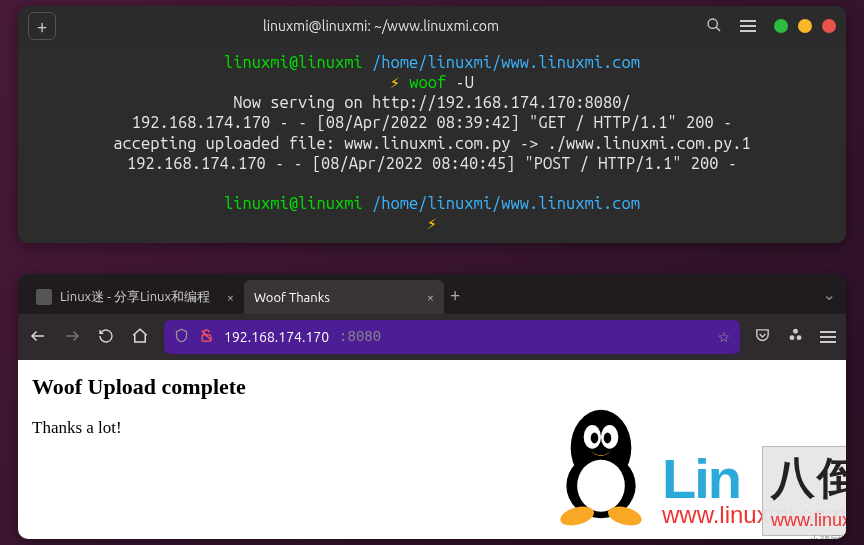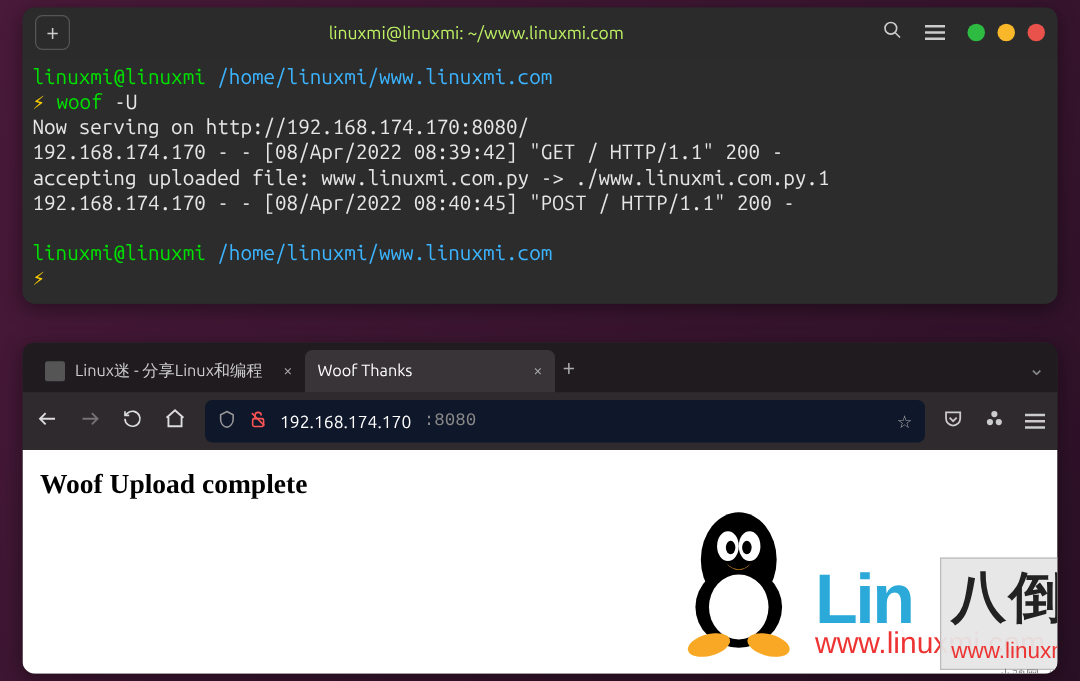--- a/index.html
+++ b/index.html
@@ -29,38 +29,39 @@
     padding: 0 10px;
     gap: 8px;
   }
   .tab-plus {
     width: 28px; height: 28px;
     border: 1px solid #555;
     border-radius: 6px;
     display: flex; align-items: center; justify-content: center;
     color: #ccc; font-size: 18px;
   }
-  .term-title { flex: 1; text-align: center; color: #bef264; font-size: 14px; }
+  .term-title { flex: 1; text-align: center; color: #e5e5e5; font-size: 14px; }
   .win-icons { display: flex; gap: 10px; align-items: center; }
   .circle { width: 14px; height: 14px; border-radius: 50%; }
   .c-min { background: #2dbb41; }
   .c-max { background: #f8b82a; }
   .c-close { background: #e9524a; }
   .search-icon { color: #ccc; margin-right: 8px; }
   .menu-icon { color: #ccc; margin-right: 8px; display: flex; flex-direction: column; gap: 3px; }
   .menu-icon span { width: 16px; height: 2px; background: #ccc; }
 
   .term-body {
     font-family: "Ubuntu Mono", Consolas, monospace;
     font-size: 16.5px;
     line-height: 1.22;
     color: #e6e6e6;
     padding: 6px 8px 10px 8px;
     white-space: pre;
     background: #2c2c2c;
+    text-align: center;
   }
   .t-green { color: #00e000; }
   .t-yellow { color: #ffcc00; }
   .t-blue { color: #3cb4ff; }
 
   
   .browser {
     position: absolute;
     top: 274px; left: 18px; right: 18px; bottom: 6px;
     background: #2e2a2e;
@@ -98,21 +99,21 @@
     background: #2e2a2e;
     height: 46px;
     padding: 0 10px;
     gap: 14px;
   }
   .nav-btn { color: #ddd; width: 20px; text-align: center; }
   .urlbar {
     flex: 1;
     display: flex;
     align-items: center;
-    background: #0f172a;
+    background: #4c1d95;
     border-radius: 6px;
     height: 34px;
     padding: 0 10px;
     gap: 10px;
     color: #ddd;
     font-size: 14px;
   }
   .shield { color: #999; }
   .lock-red { color: #ff5555; }
   .url-host { color: #fff; }
@@ -126,21 +127,21 @@
     background: #fff;
     padding: 14px 14px;
     position: relative;
     overflow: hidden;
   }
   .page h1 { font-family: Georgia, serif; font-size: 22px; font-weight: 700; margin-bottom: 18px; }
   .page p { font-family: Georgia, serif; font-size: 17px; }
 
   .watermark {
     position: absolute;
-    right: 10px; bottom: 10px;
+    right: 0; bottom: 10px;
     display: flex;
     align-items: flex-end;
     gap: 6px;
   }
   .tux {
     width: 110px; height: 130px;
     position: relative;
   }
   .tux svg { width: 100%; height: 100%; }
   .wm-text { position: relative; }
@@ -265,20 +266,21 @@
       <span class="menu-icon">
           <span></span>
           <span></span>
           <span></span>
         </span>
     </div>
   </div>
 
   <div class="page">
     <h1>Woof Upload complete</h1>
+    <p>Thanks a lot!</p>
 
     <div class="watermark">
       <div class="tux">
         <svg viewBox="0 0 100 120">
           <ellipse cx="50" cy="45" rx="28" ry="35" fill="#000"></ellipse>
           <ellipse cx="50" cy="80" rx="32" ry="30" fill="#000"></ellipse>
           <ellipse cx="50" cy="80" rx="22" ry="24" fill="#fff"></ellipse>
           <ellipse cx="42" cy="35" rx="8" ry="11" fill="#fff"></ellipse>
           <ellipse cx="58" cy="35" rx="8" ry="11" fill="#fff"></ellipse>
           <ellipse cx="44" cy="36" rx="3.5" ry="5" fill="#000"></ellipse>

